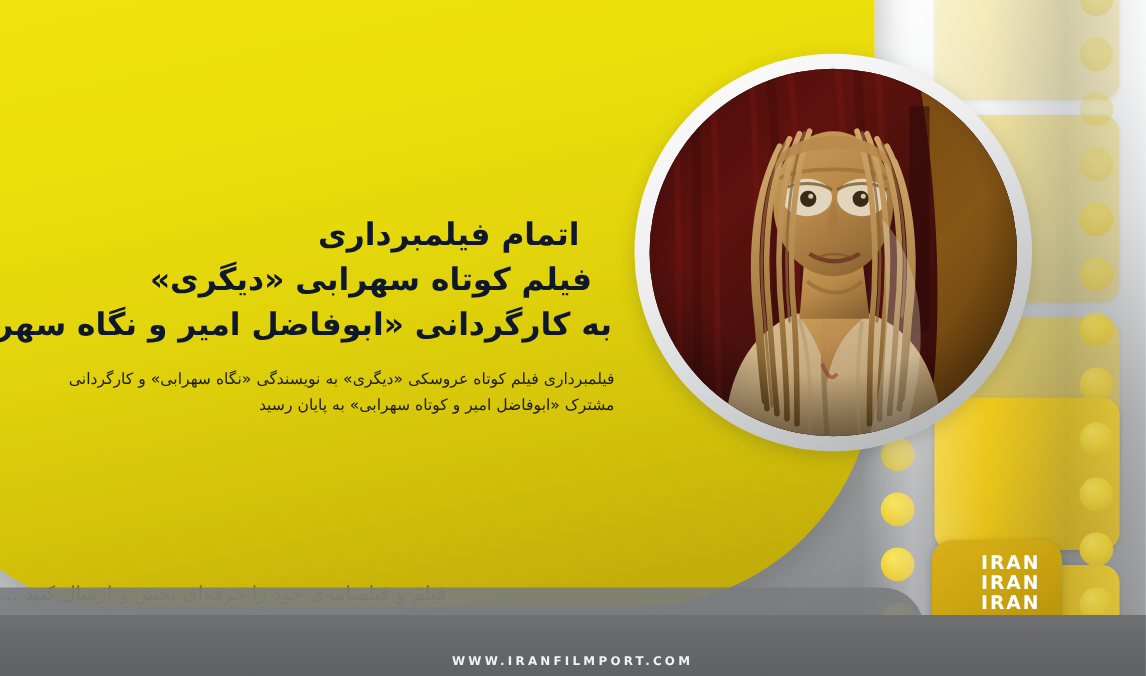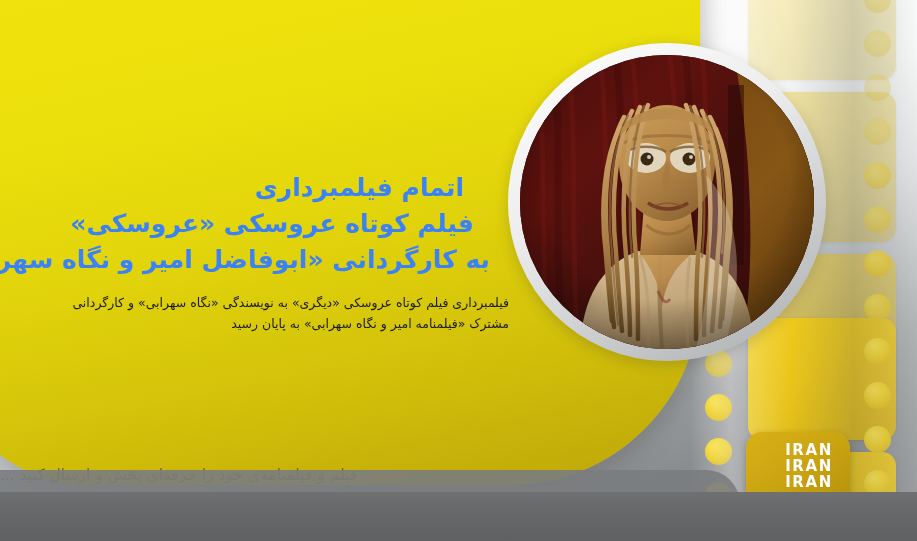--- a/index.html
+++ b/index.html
@@ -96,42 +96,41 @@
     white-space:nowrap;
     text-shadow:0 1px 0 rgba(255,255,255,.12);
   }
 
   
   .headline{
     position:absolute;
     left:0;top:170px;width:500px;
     text-align:right;
     padding-right:0;
-    color:#3b82f6;
+    color:#0f172a;
   }
   .hl-line{
     font-weight:bold;
     font-size:25px;
     line-height:36px;
     white-space:nowrap;
     padding-right:18px;
   }
   .hl-line.l1{padding-right:36px;}
   .hl-line.l2{padding-right:26px;}
   .hl-line.l3{padding-right:10px;}
 
   .subtext{
     position:absolute;
     left:0;top:292px;width:492px;
     text-align:right;
     color:#1b1b1b;
     font-size:12.5px;
     line-height:21px;
     padding-right:10px;
-    margin-left:17px;
   }
   .sub-line{white-space:nowrap;}
 
   
   .photo-ring{
     position:absolute;
     left:508px;top:43px;width:318px;height:318px;
     border-radius:50%;
     background:linear-gradient(150deg,#ffffff 0%,#ededee 40%,#c9cbcc 70%,#a9acae 100%);
     box-shadow:0 4px 14px rgba(60,60,60,.22);
@@ -223,27 +222,27 @@
     <div class="perf" style="left:5px;top:482px;"></div>
     <div class="perf" style="left:5px;top:526px;"></div>
   </div>
 
   <div class="grey-sheen"></div>
 
   <div class="yellow-card"></div>
 
   <div class="headline">
     <div class="hl-line l1">اتمام فیلمبرداری</div>
-    <div class="hl-line l2">فیلم کوتاه عروسکی «عروسکی»</div>
+    <div class="hl-line l2">فیلم کوتاه سهرابی «دیگری»</div>
     <div class="hl-line l3">به کارگردانی «ابوفاضل امیر و نگاه سهرابی»</div>
   </div>
 
   <div class="subtext">
     <div class="sub-line">فیلمبرداری فیلم کوتاه عروسکی «دیگری» به نویسندگی «نگاه سهرابی» و کارگردانی</div>
-    <div class="sub-line">مشترک «فیلمنامه امیر و نگاه سهرابی» به پایان رسید</div>
+    <div class="sub-line">مشترک «ابوفاضل امیر و کوتاه سهرابی» به پایان رسید</div>
   </div>
 
   <div class="tagline-bar">
     <div class="tagline">فیلم و فیلمنامه‌ی خود را حرفه‌ای پخش و ارسال کنید ...</div>
   </div>
 
   <div class="photo-ring"></div>
   <div class="photo">
     <svg width="294" height="294" viewBox="0 0 294 294" aria-hidden="true">
       <defs>
@@ -369,14 +368,15 @@
           <path d="M9 16 C12 13 17 13 20 16 C22 19 20 23 16 24 C12 25 8 21 9 16 Z"></path>
           <path d="M40 16 C43 13 48 13 51 16 C53 19 51 23 47 24 C43 25 39 21 40 16 Z"></path>
           <path d="M24 24 C27 21 33 21 36 24 C38 27 36 32 31 33 C26 34 22 29 24 24 Z"></path>
         </g>
       </svg>
     </div>
   </div>
 
   <div class="footer-curve"></div>
   <div class="footer"></div>
+  <div class="footer-line2">WWW.IRANFILMPORT.COM</div>
 
 </div>
 
 </body></html>

